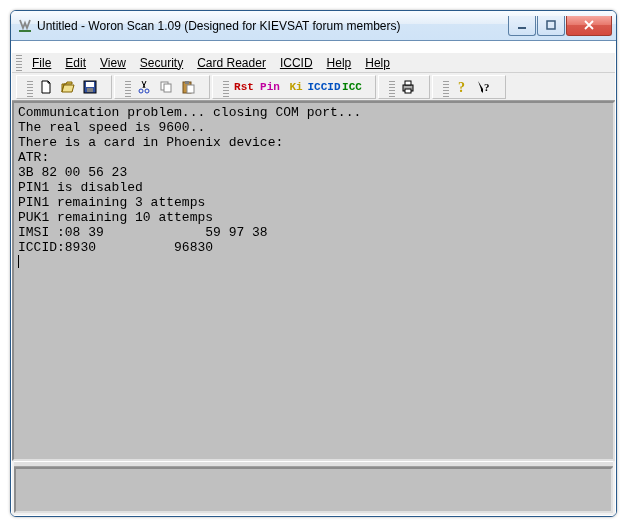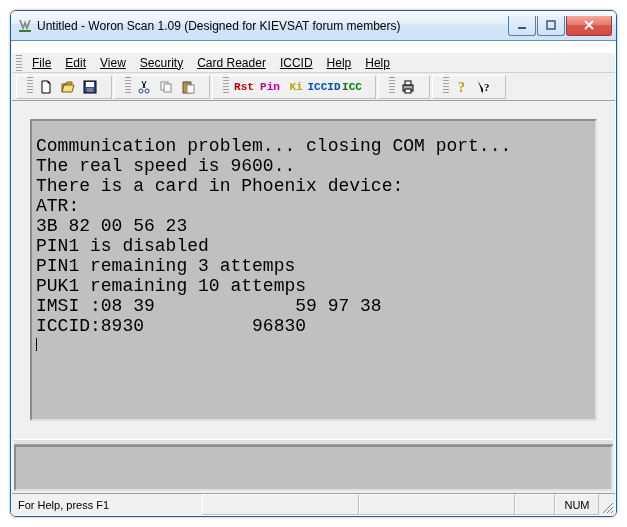--- a/index.html
+++ b/index.html
@@ -75,43 +75,43 @@
   .menuitem .ul { text-decoration: underline; }
   .toolbar {
     height:28px;
     background:#f0f0f0;
     display:flex; align-items:center;
     padding:0 4px;
     border-bottom:1px solid #a0a0a0;
     gap:0;
   }
   .tgroup {
-    display:flex; align-items:flex-start;
+    display:flex; align-items:flex-end;
     border:1px solid #c0c0c0;
     border-top-color:#fff; border-left-color:#fff;
     padding:1px 10px;
     margin-right:2px;
     height:24px;
   }
   .tbtn {
     width:22px; height:20px;
     display:flex; align-items:center; justify-content:center;
     cursor:default;
   }
   .tbtn svg { display:block; }
   .tbtn.text { width:26px; font-family:'Courier New',monospace; font-size:11px; font-weight:bold; }
   .console {
     flex:1;
-    margin:18px;
+    margin:0;
     border:2px inset #e0e0e0;
     background:#c0c0c0;
     font-family:'Courier New',monospace;
-    font-size:18px;
+    font-size:13px;
     white-space:pre;
-    padding:15px 4px;
+    padding:2px 4px;
     color:#000;
     overflow:hidden;
     position:relative;
   }
   .console .caret {
     display:inline-block; width:1px; height:13px; background:#000;
   }
   .lowerpane {
     height:46px;
     margin:0 2px 2px 2px;
@@ -279,29 +279,15 @@
 PIN1 is disabled
 PIN1 remaining 3 attemps
 PUK1 remaining 10 attemps
 IMSI :08 39             59 97 38
 ICCID:8930          96830</span>
 <span class="caret"></span></div>
 
     <div class="splitter"></div>
     <div class="lowerpane"></div>
 
-    <div class="statusbar">
-      <div class="statuscell help">For Help, press F1</div>
-      <div class="statuscell stretch"></div>
-      <div class="statuscell stretch"></div>
-      <div class="statuscell" style="flex:0 0 40px"></div>
-      <div class="statuscell num">NUM</div>
-      <div class="statuscell grip">
-        <svg class="grip-lines" width="12" height="12">
-          <line x1="2" y1="12" x2="12" y2="2" stroke="#808080"></line>
-          <line x1="6" y1="12" x2="12" y2="6" stroke="#808080"></line>
-          <line x1="10" y1="12" x2="12" y2="10" stroke="#808080"></line>
-        </svg>
-      </div>
-    </div>
 
   </div>
 </div>
 
 </body></html>

